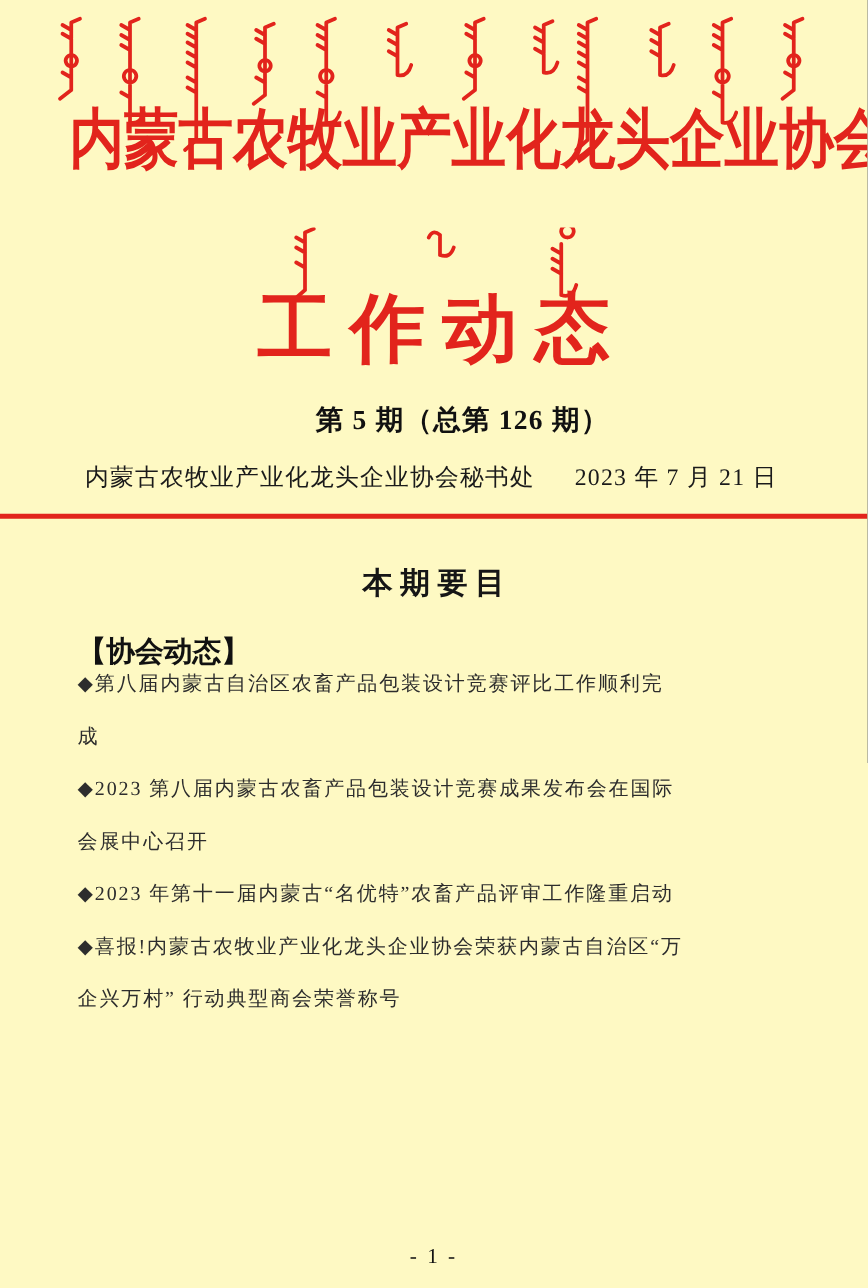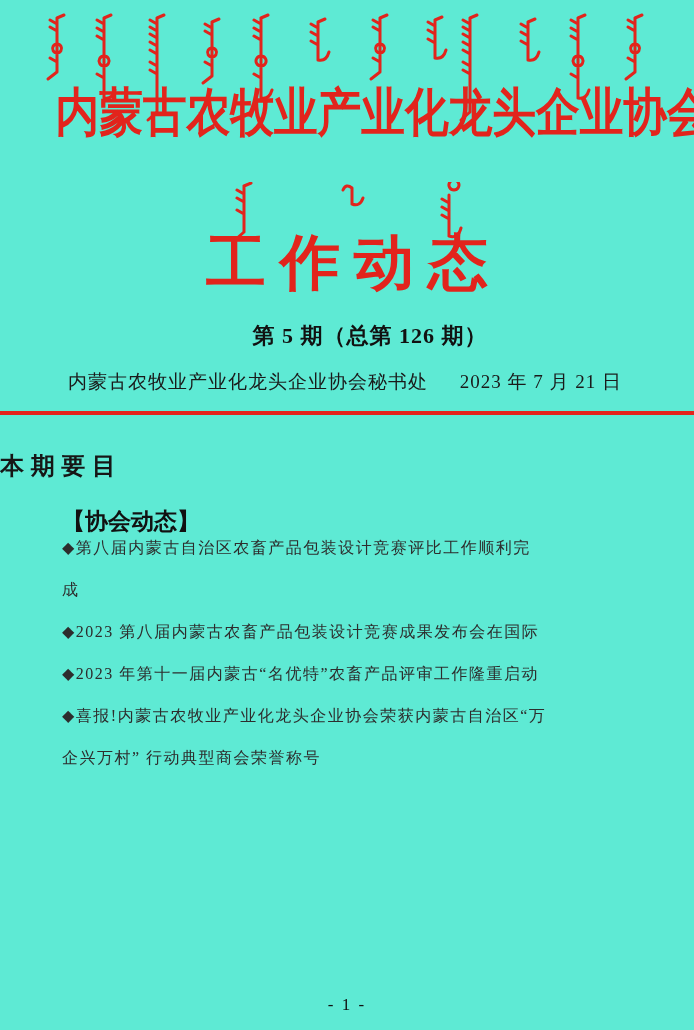--- a/index.html
+++ b/index.html
@@ -4,21 +4,21 @@
 <style>
   :root{
     --red:#e2241c;
     --ink:#1a1a1a;
   }
   html,body{margin:0;padding:0;background:#888;}
   .page{
     position:relative;
     width:694px;height:1030px;
     margin:0 auto;
-    background:#5eead4;
+    background:#fef9c3;
     overflow:hidden;
     font-family:"Liberation Serif","DejaVu Serif",serif;
   }
   .mgl-top{position:absolute;left:45px;top:12px;}
   .mgl-mid{position:absolute;left:200px;top:182px;}
   .org-title{
     position:absolute;top:84px;left:0;width:694px;
     text-align:center;font-size:52px;line-height:1.1;font-weight:bold;
     color:var(--red);white-space:nowrap;
     transform:scaleX(0.84);
@@ -38,22 +38,22 @@
     position:absolute;top:369px;left:68px;right:72px;
     display:flex;justify-content:space-between;align-items:baseline;
     font-size:19px;color:var(--ink);letter-spacing:1px;gap:23px;
   }
   .red-rule{
     position:absolute;top:411px;left:0;width:694px;height:4px;
     background:var(--red);
   }
   .toc-heading{
     position:absolute;top:450px;left:0;width:694px;
-    font-size:24px;font-weight:bold;color:#161616;
-    font-family:Liberation Sans, sans-serif;
+    text-align:center;font-size:24px;font-weight:bold;color:#161616;
+    font-family:Liberation Serif, serif;
   }
   .section-label{
     position:absolute;top:490px;left:62px;
     font-size:23px;font-weight:bold;color:#111;
     font-family:"Liberation Sans","DejaVu Sans",sans-serif;
     margin-top:16px;
   }
   .toc-list{
     position:absolute;top:527px;left:62px;width:576px;
     font-size:16px;line-height:42px;letter-spacing:1.5px;color:#2d2d2d;
@@ -123,20 +123,21 @@
 
   <div class="section-label">【协会动态】</div>
 
   <div class="toc-list">
     <div class="toc-item">
       <div class="toc-line">◆第八届内蒙古自治区农畜产品包装设计竞赛评比工作顺利完</div>
       <div class="toc-line">成</div>
     </div>
     <div class="toc-item">
       <div class="toc-line">◆2023 第八届内蒙古农畜产品包装设计竞赛成果发布会在国际</div>
+      <div class="toc-line">会展中心召开</div>
     </div>
     <div class="toc-item">
       <div class="toc-line">◆2023 年第十一届内蒙古“名优特”农畜产品评审工作隆重启动</div>
     </div>
     <div class="toc-item">
       <div class="toc-line">◆喜报!内蒙古农牧业产业化龙头企业协会荣获内蒙古自治区“万</div>
       <div class="toc-line">企兴万村” 行动典型商会荣誉称号</div>
     </div>
   </div>
 

